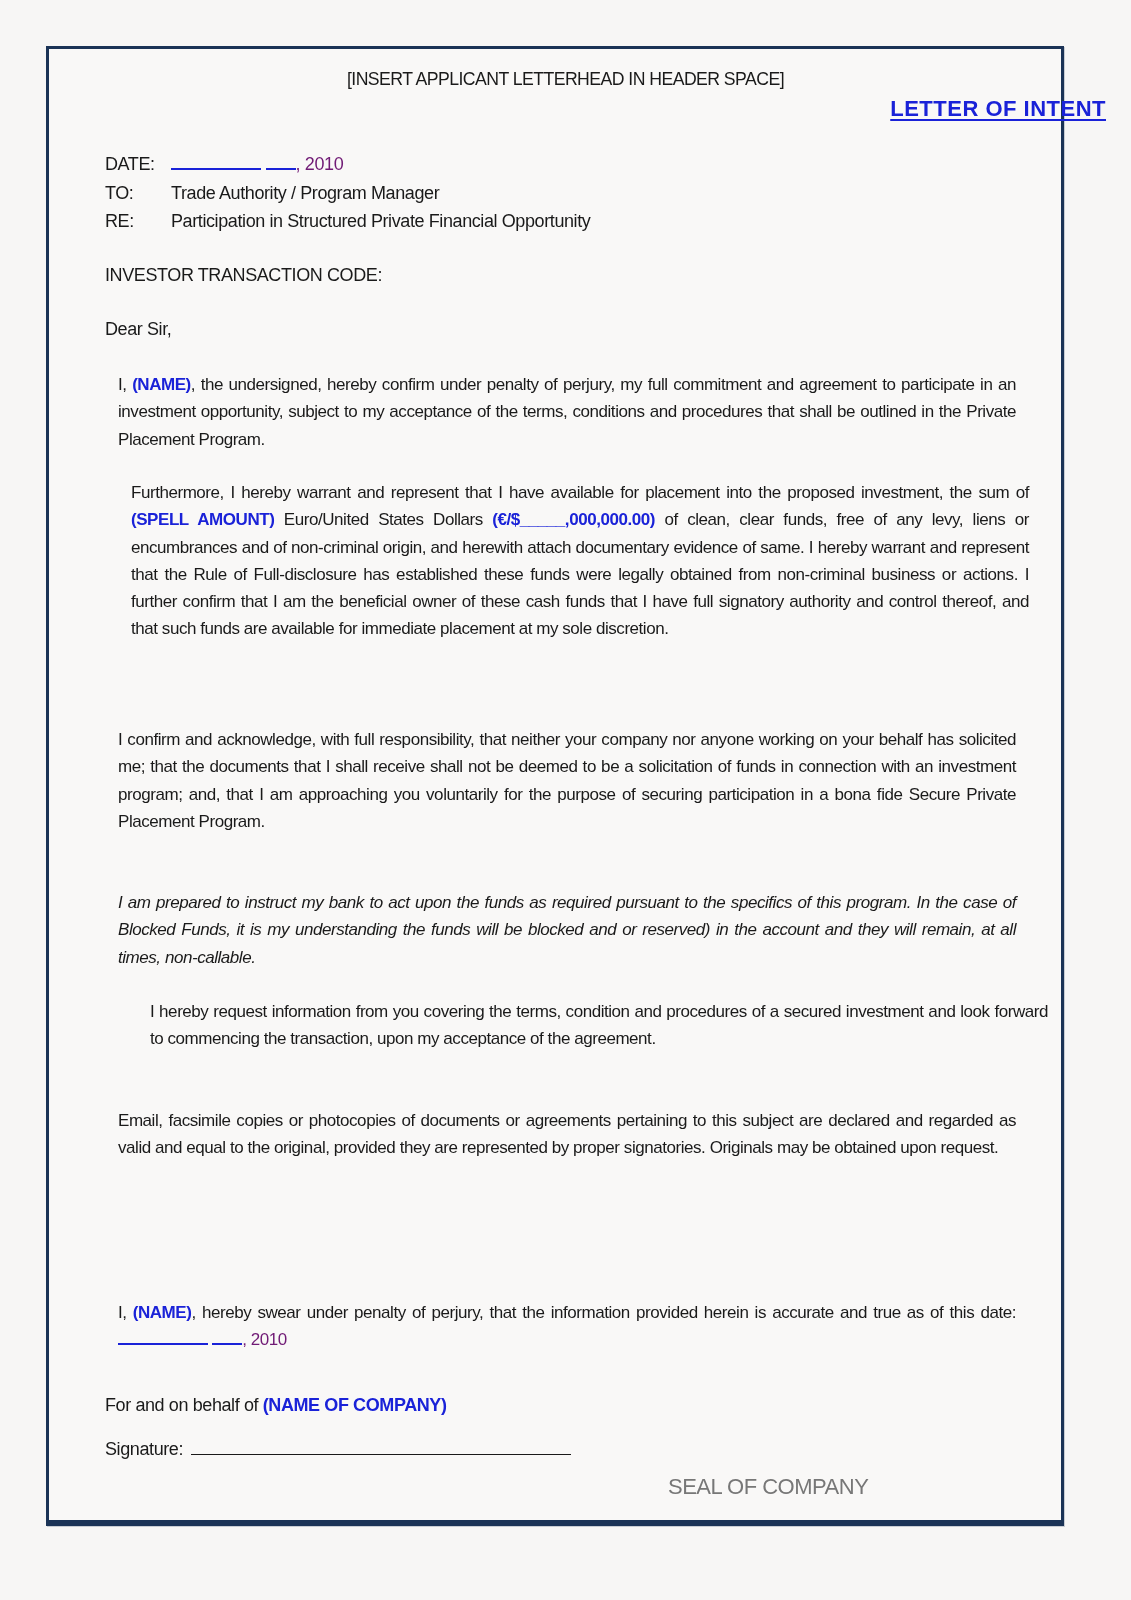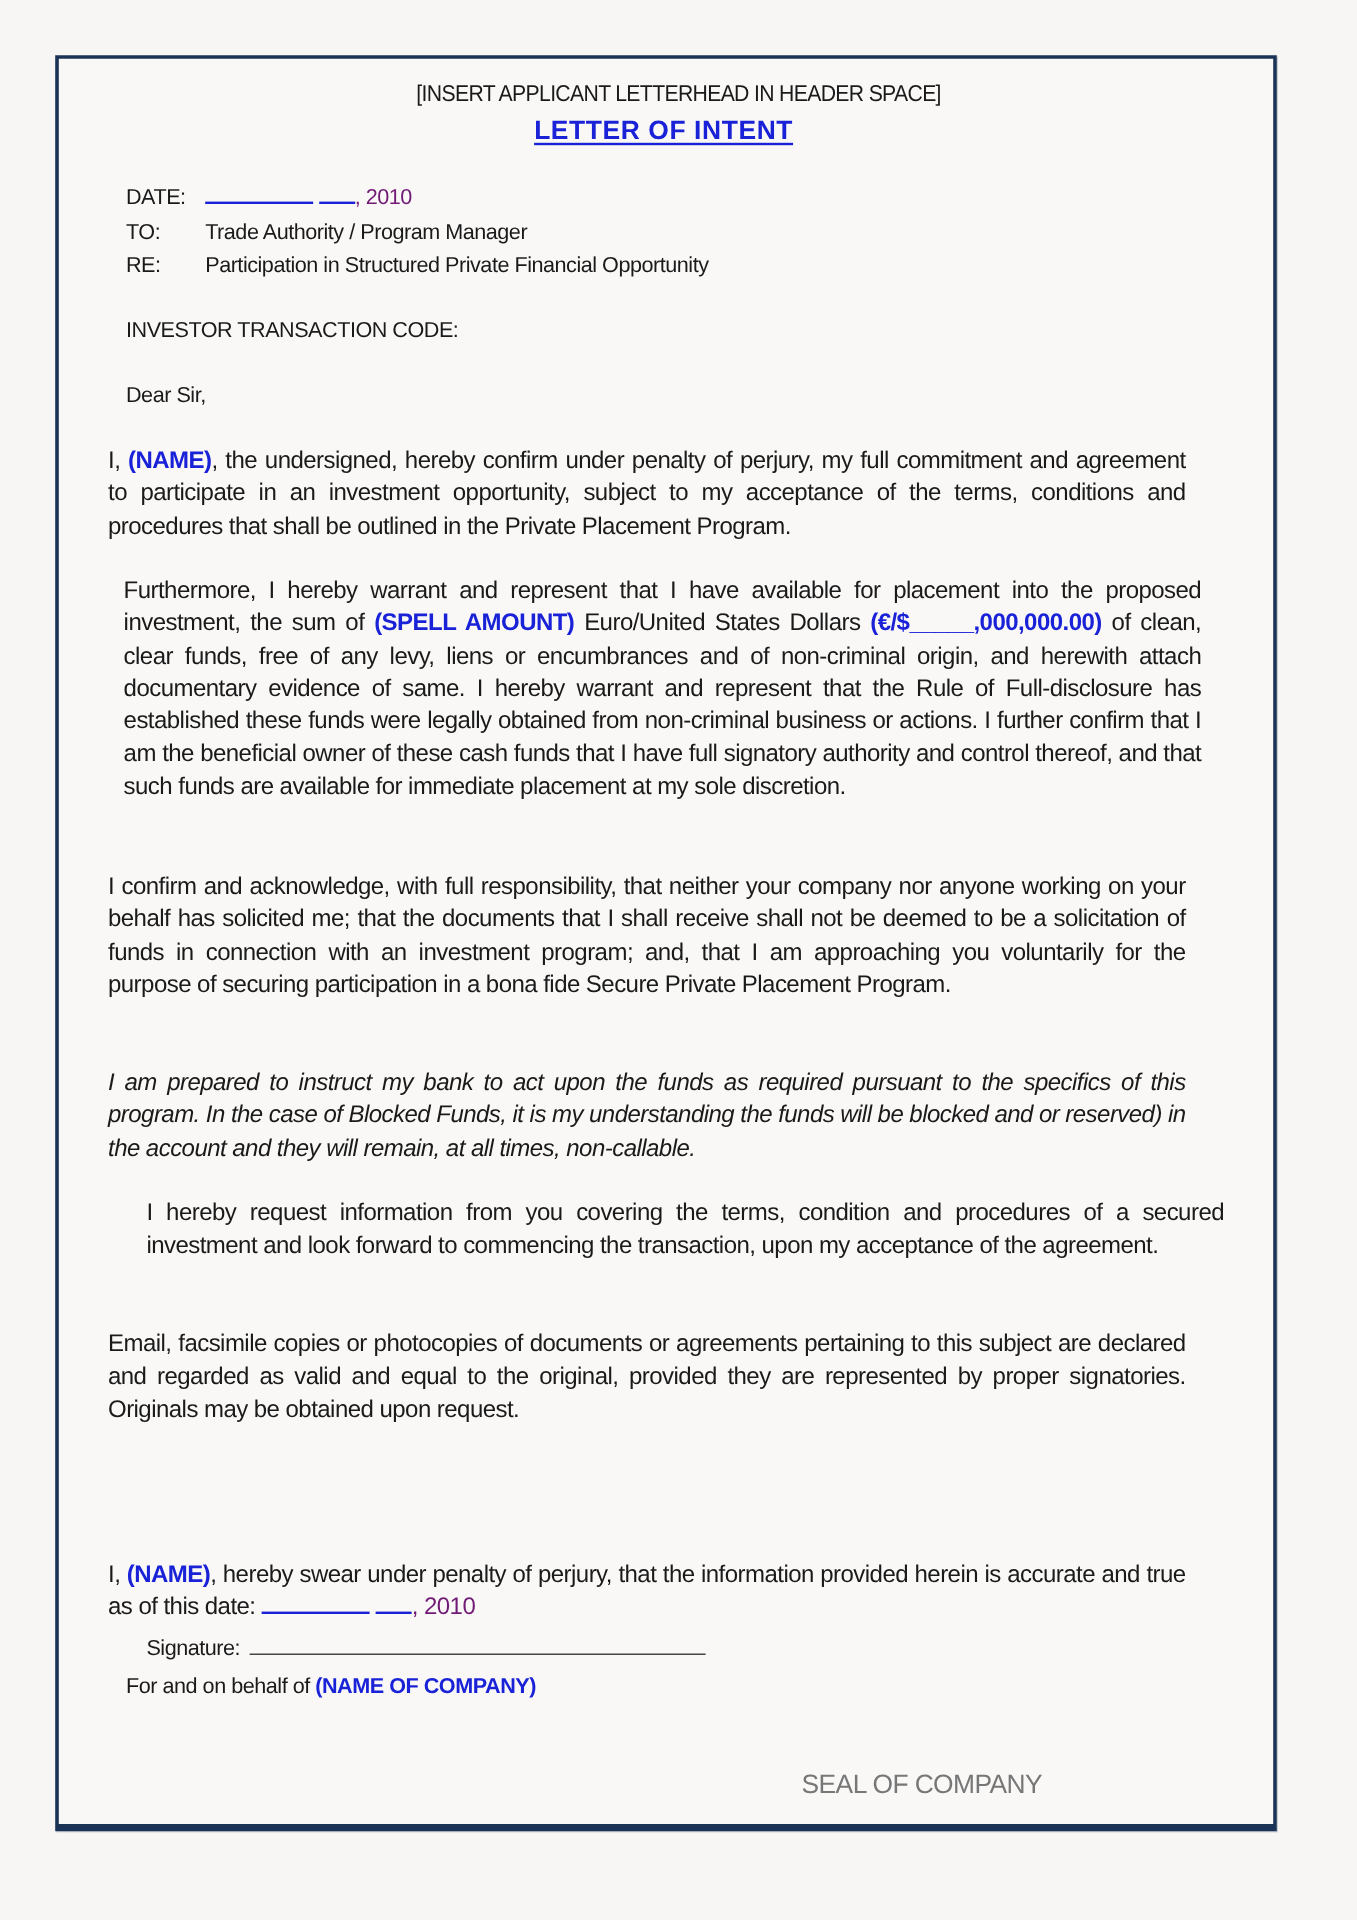--- a/index.html
+++ b/index.html
@@ -35,21 +35,21 @@
     font-size: 19px;
     letter-spacing: -0.6px;
     line-height: 24px;
     transform: scaleX(0.93);
   }
   .title {
     position: absolute;
     left: 0;
     width: 1106px;
     top: 95px;
-    text-align: center;
+    text-align: right;
     font-size: 22px;
     font-weight: bold;
     color: #1a22d8;
     text-decoration: underline;
     text-decoration-thickness: 2px;
     text-underline-offset: 3px;
     letter-spacing: 0.5px;
     line-height: 28px;
   }
   .line {
@@ -64,23 +64,23 @@
   .blue { color: #701a75; }
   .blue-b { color: #1a22d8; font-weight: bold; }
   .blank {
     display: inline-block;
     border-bottom: 2px solid #1a22d8;
     height: 16px;
     vertical-align: baseline;
   }
   .para {
     position: absolute;
-    left: 90px;
+    left: 118px;
     width: 898px;
-    font-size: 20px;
+    font-size: 17px;
     line-height: 27.3px;
     letter-spacing: -0.45px;
     text-align: justify;
     word-spacing: 0px;
   }
   .sig-line {
     display: inline-block;
     width: 380px;
     border-bottom: 1.5px solid #1a1a1a;
     height: 18px;
@@ -136,16 +136,16 @@
 <div class="para" style="top:1107px;">Email, facsimile copies or photocopies of documents or agreements pertaining to this subject are declared and regarded as valid and equal to the original, provided they are represented by proper signatories.  Originals may be obtained upon request.</div>
 
 <div class="para" style="top:1299px;">
   <span>I, </span><span class="blue-b">(NAME)</span><span>, hereby swear under penalty of perjury, that the information provided herein is accurate and true as of this date: </span><span class="blank" style="width:90px;"></span>&nbsp;<span class="blank" style="width:30px;"></span><span class="blue">, 2010</span>
 </div>
 
 <div class="line" style="top:1352px;margin-top:40px;">
   <span>For and on behalf of </span><span class="blue-b">(NAME OF COMPANY)</span>
 </div>
 
-<div class="line" style="top:1360px;margin-left:17px;">
+<div class="line" style="top:1436px;">
   <span>Signature:</span><span class="sig-line"></span>
 </div>
 <div class="seal">SEAL OF COMPANY</div>
 
 </body></html>

